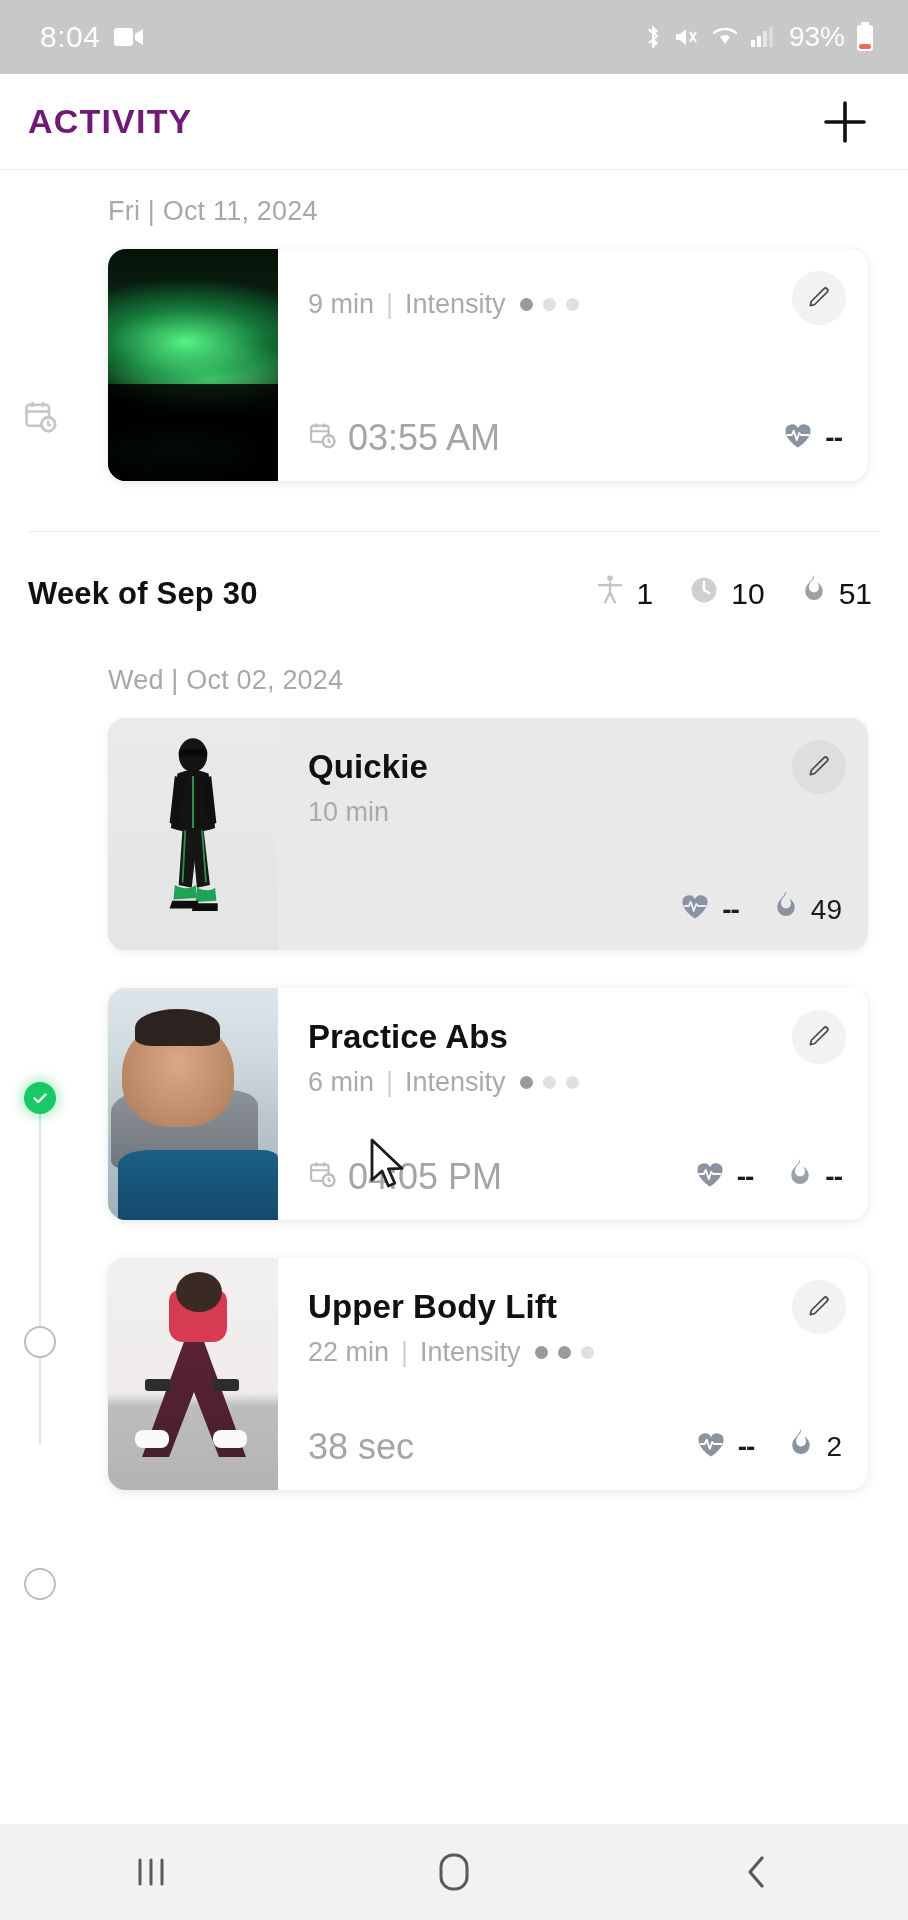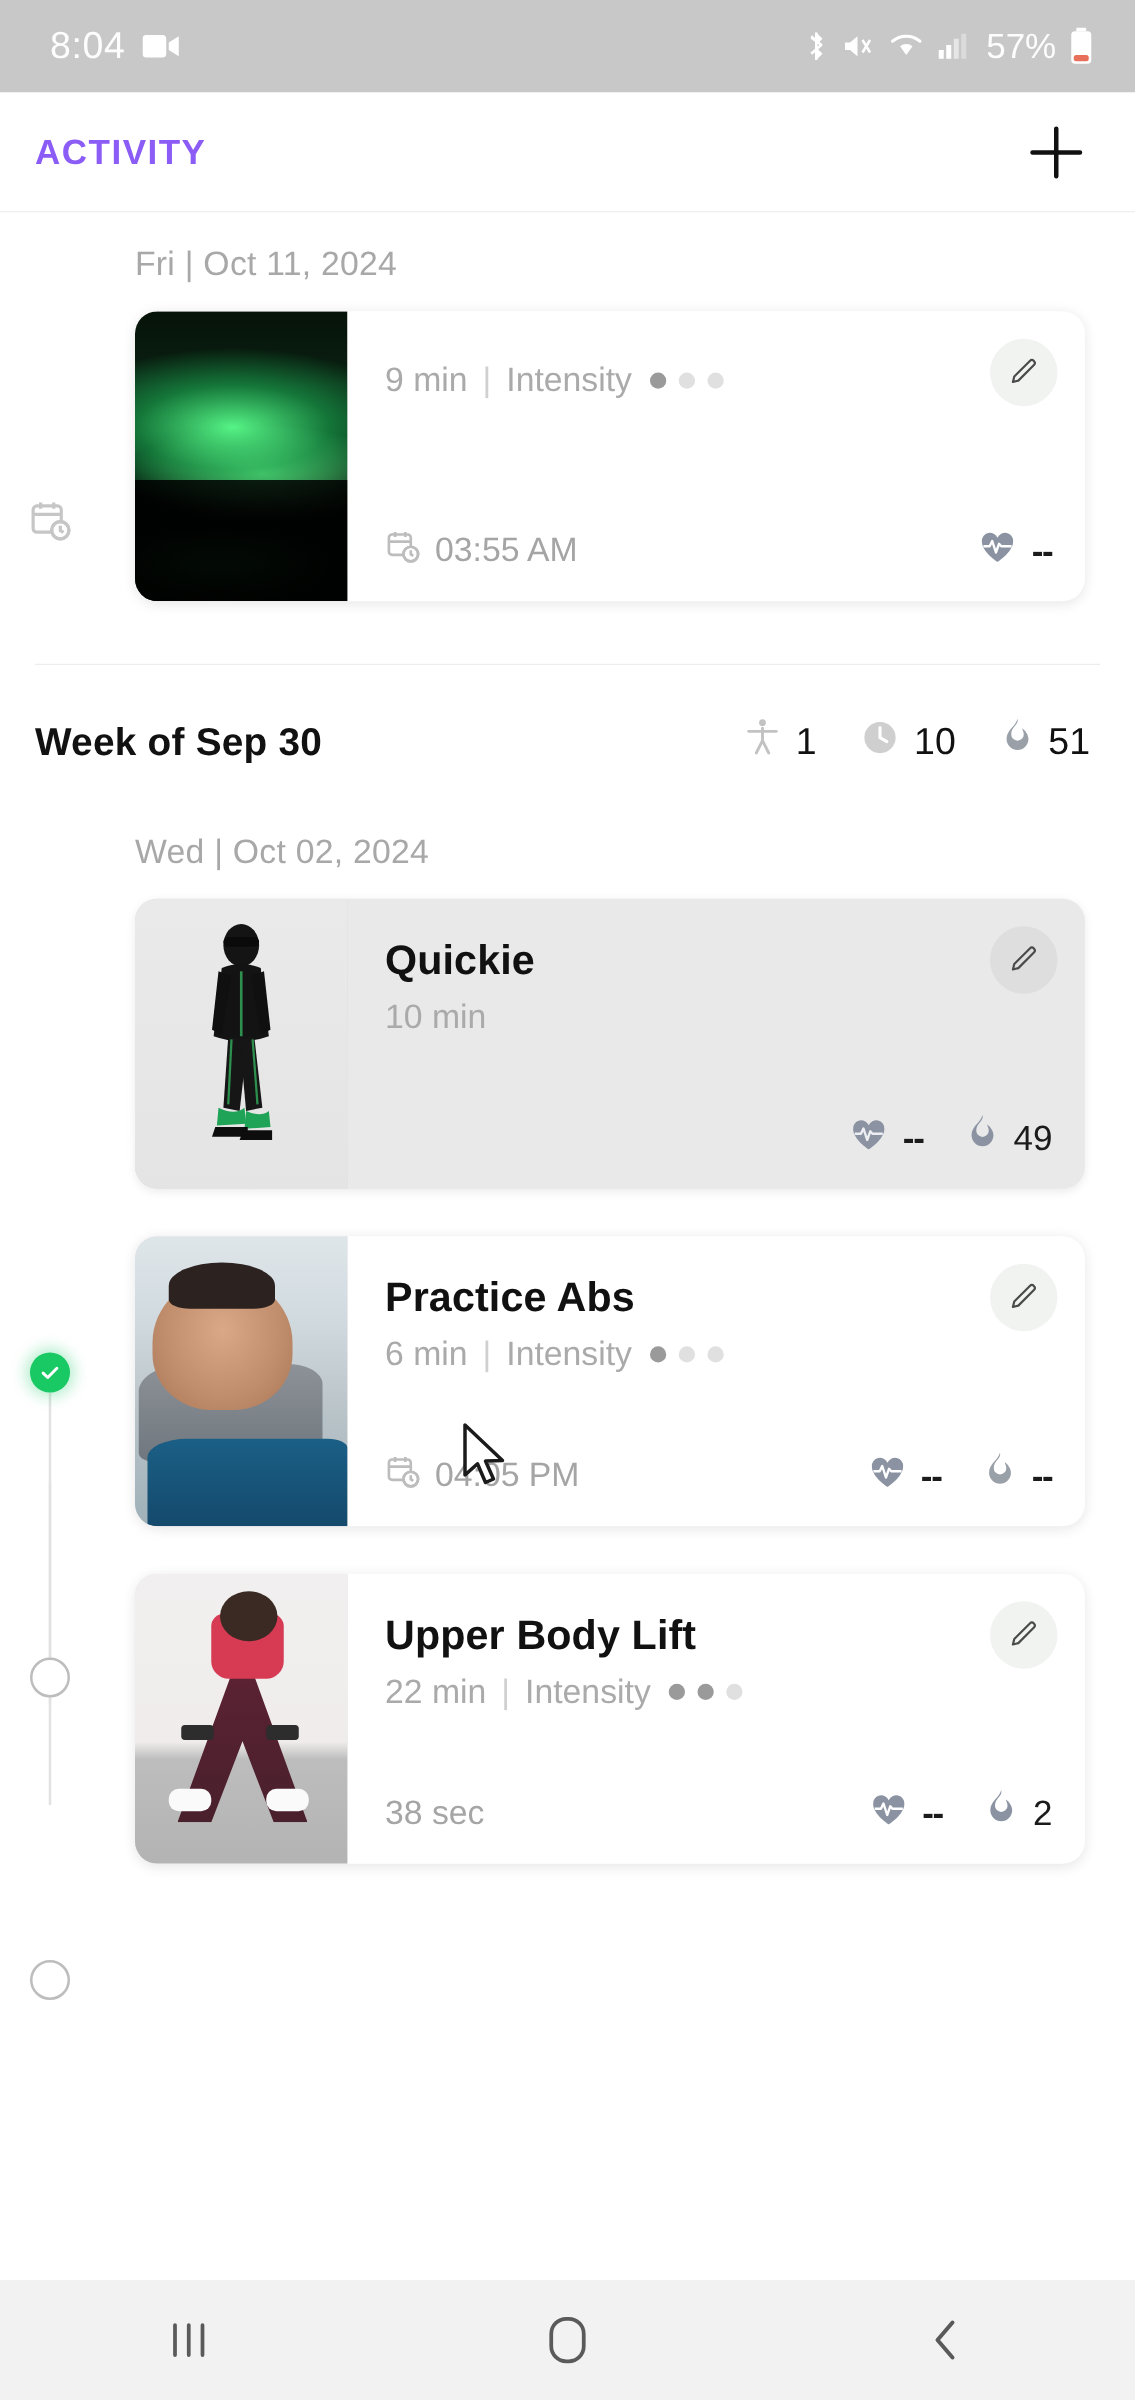--- a/index.html
+++ b/index.html
@@ -23,21 +23,21 @@
   .sb-icon { display:inline-flex; align-items:center; justify-content:center; }
   .sb-batt-text { font-size: 28px; color:#fdfdfd; margin-left: 4px; }
 
   
   .appbar {
     height: 96px; flex:0 0 96px; background:#fff;
     display:flex; align-items:center; justify-content:space-between;
     padding: 0 34px 0 28px;
     border-bottom: 1px solid #ececec;
   }
-  .app-title { font-size: 28px; font-weight: 800; letter-spacing: 1.2px; color:#8b5cf6;text-align:center; }
+  .app-title { font-size: 34px; font-weight: 800; letter-spacing: 1.2px; color:#701a75;text-align:center; }
   .plus-btn { width:58px; height:58px; display:flex; align-items:center; justify-content:center; cursor:pointer; }
 
   
   .content { flex:1 1 auto; position:relative; overflow:hidden; background:#fff; }
 
   .date-label {
     font-size: 27px; color:#a8a8a8; font-weight:400;
     padding-left: 108px; letter-spacing:.2px;
   }
 
@@ -74,21 +74,21 @@
   .card-body { flex:1 1 auto; position:relative; padding: 30px 26px 22px 30px; display:flex; flex-direction:column; }
   .card-title { font-size: 33px; font-weight: 800; color:#111; line-height: 1.17; letter-spacing:.1px; padding-right: 70px; }
   .card-sub { margin-top: 10px; font-size: 27px; color:#aaa; display:flex; align-items:center; gap: 0px; }
   .sub-div { margin: 0 12px; color:#d0d0d0; }
   .dots { display:inline-flex; gap:10px; margin-left: 14px; align-items:center; }
   .dot { width:13px; height:13px; border-radius:50%; background:#e0e0e0; }
   .dot.on { background:#9a9a9a; }
   .card-foot {
     margin-top:auto; display:flex; align-items:center; justify-content:space-between;
   }
-  .foot-left { display:flex; align-items:center; gap:10px; font-size: 27px; color:#a5a5a5; }
+  .foot-left { display:flex; align-items:center; gap:10px; font-size: 36px; color:#a5a5a5; }
   .foot-right { display:flex; align-items:center; gap: 34px; }
   .metric { display:flex; align-items:center; gap:12px; font-size: 28px; color:#1b1b1b; font-weight:400; }
   .metric .mv.dim { color:#1b1b1b; letter-spacing:-1px; font-weight:700; }
   .edit-btn {
     position:absolute; top: 22px; right: 22px; width:54px; height:54px;
     border-radius:50%; background:#f1f3f1; display:flex; align-items:center; justify-content:center;
     cursor:pointer;
   }
   .card.selected .edit-btn { background:#dedede; }
 
@@ -189,21 +189,21 @@
           </svg>
       </span>
       <span class="sb-icon">
         <svg width="24" height="22" viewBox="0 0 24 22">
             <rect x="1" y="14" width="4" height="7" fill="#fff"></rect>
             <rect x="7" y="10" width="4" height="11" fill="#fff"></rect>
             <rect x="13" y="5" width="4" height="16" fill="#fff" opacity=".55"></rect>
             <rect x="19" y="1" width="4" height="20" fill="#fff" opacity=".35"></rect>
           </svg>
       </span>
-      <span class="sb-batt-text">57%</span>
+      <span class="sb-batt-text">93%</span>
       <span class="sb-icon">
         <svg width="18" height="30" viewBox="0 0 18 30">
             <rect x="5" y="0" width="8" height="3" rx="1" fill="#fff"></rect>
             <rect x="1" y="3" width="16" height="26" rx="3" fill="#fff"></rect>
             <rect x="3" y="22" width="12" height="5" rx="2" fill="#e8705a"></rect>
           </svg>
       </span>
     </div>
   </div>
 

